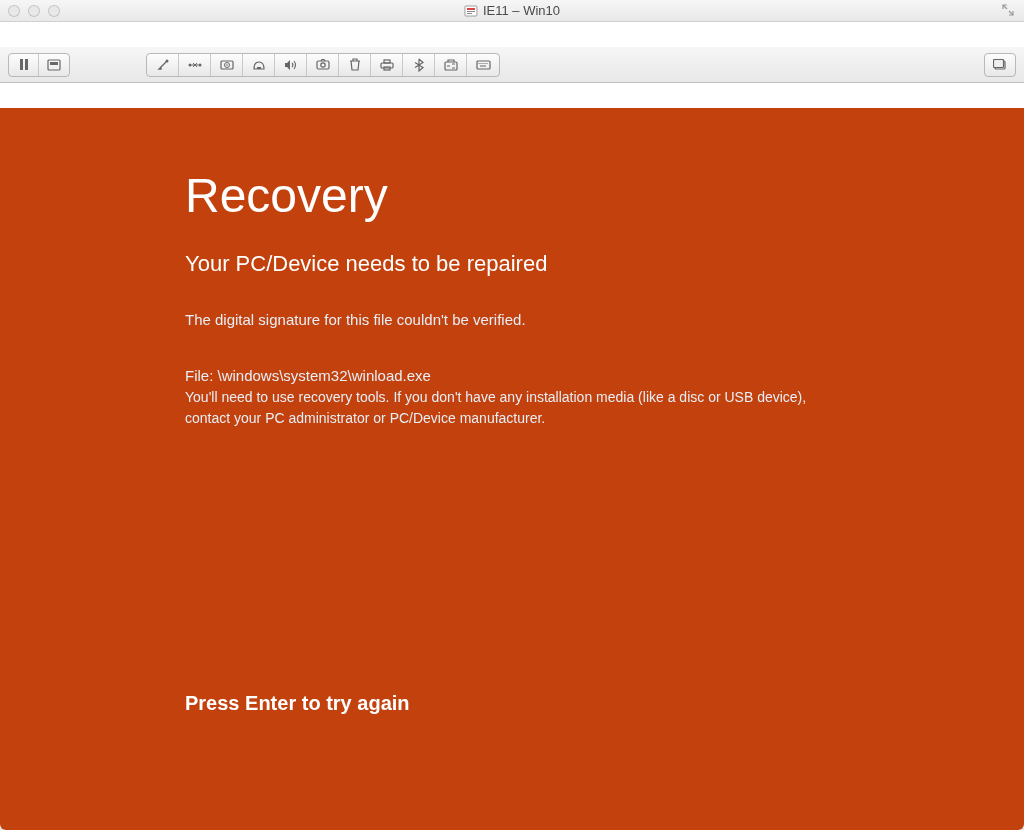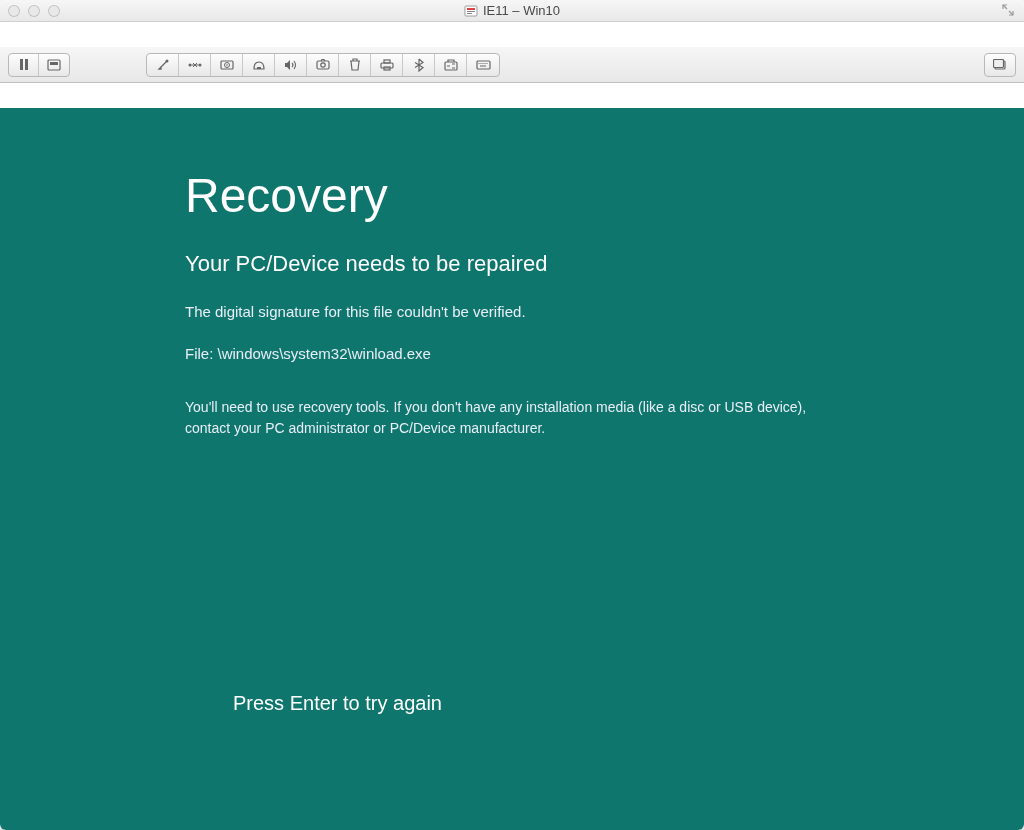--- a/index.html
+++ b/index.html
@@ -127,21 +127,21 @@
     .toolbar-spacer {
       flex: 1;
     }
     
     .toolbar-right {
       margin-left: auto;
     }
     
     .vm-screen {
       flex: 1;
-      background: #0f766e;
+      background: #c2410c;
       position: relative;
       padding: 60px 0 0 0;
     }
     
     .recovery-content {
       padding-left: 185px;
       padding-right: 100px;
       font-family: "Segoe UI", "Segoe UI Light", -apple-system, sans-serif;
       color: #fff;
     }
@@ -149,34 +149,33 @@
     .recovery-title {
       font-size: 48px;
       font-weight: 300;
       margin-bottom: 28px;
       letter-spacing: 0px;
     }
     
     .recovery-subtitle {
       font-size: 22px;
       font-weight: 300;
-      margin-bottom: 24px;
+      margin-bottom: 32px;
       color: #fff;
     }
     
     .recovery-text {
       font-size: 15px;
       font-weight: 300;
       line-height: 1.5;
       color: #e8eef6;
-      margin-bottom: 18px;
+      margin-bottom: 32px;
     }
     
     .recovery-file-block {
-      margin-bottom: 32px;
     }
     
     .recovery-file-line {
       font-size: 15px;
       font-weight: 300;
       line-height: 1.55;
       color: #e8eef6;
     }
     
     .recovery-instructions {
@@ -188,25 +187,24 @@
     }
     
     .recovery-actions {
       position: absolute;
       left: 185px;
       bottom: 110px;
     }
     
     .recovery-action {
       font-size: 20px;
-      font-weight: 400;
+      font-weight: 700;
       color: #fff;
       line-height: 1.5;
       margin-bottom: 2px;
-      margin-left: 48px;
     }
     
     svg {
       display: block;
     }
   </style>
 </head>
 <body>
 
 <div class="window-frame">

